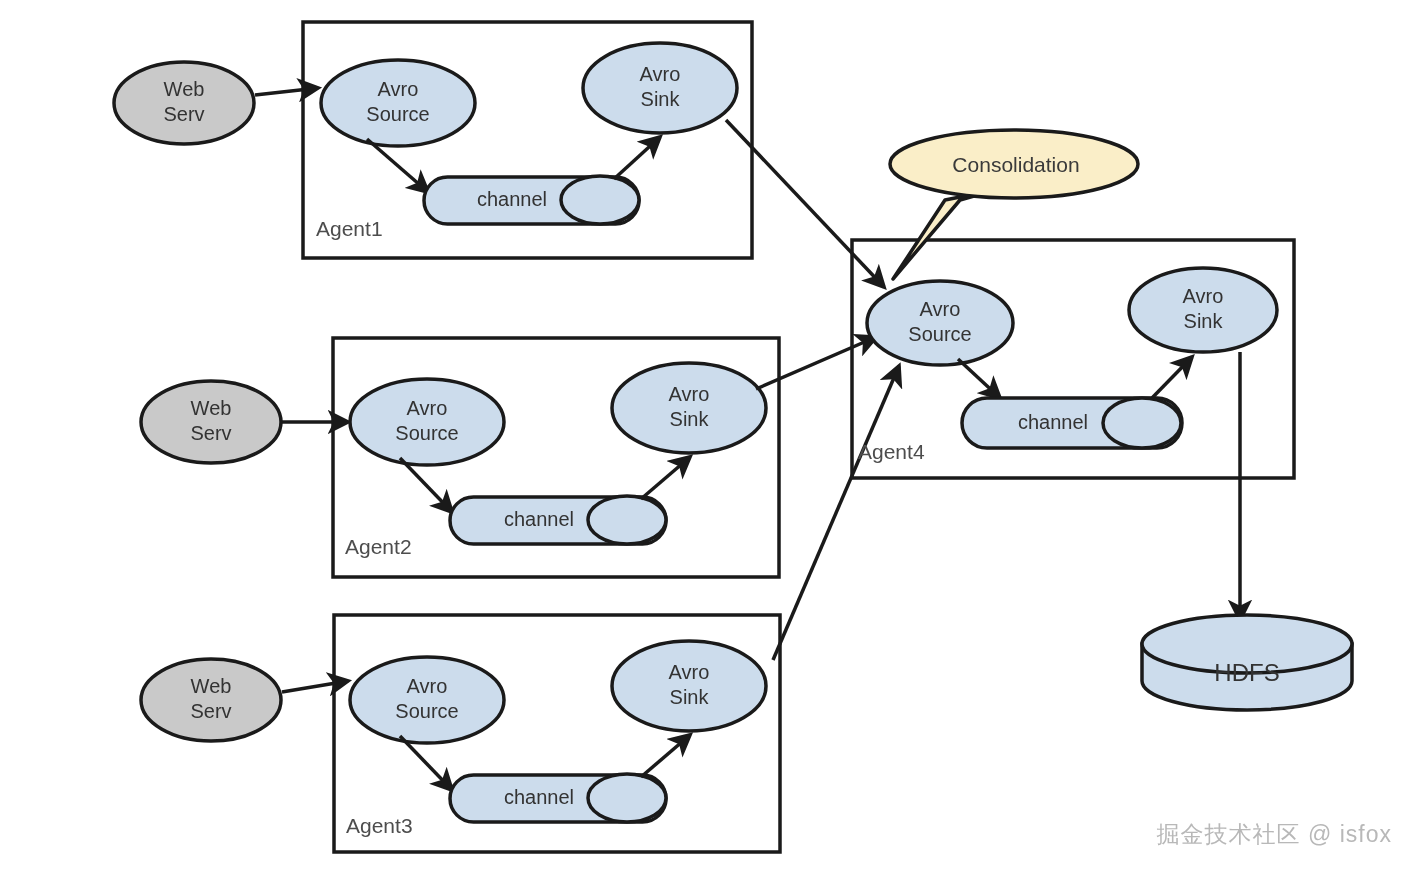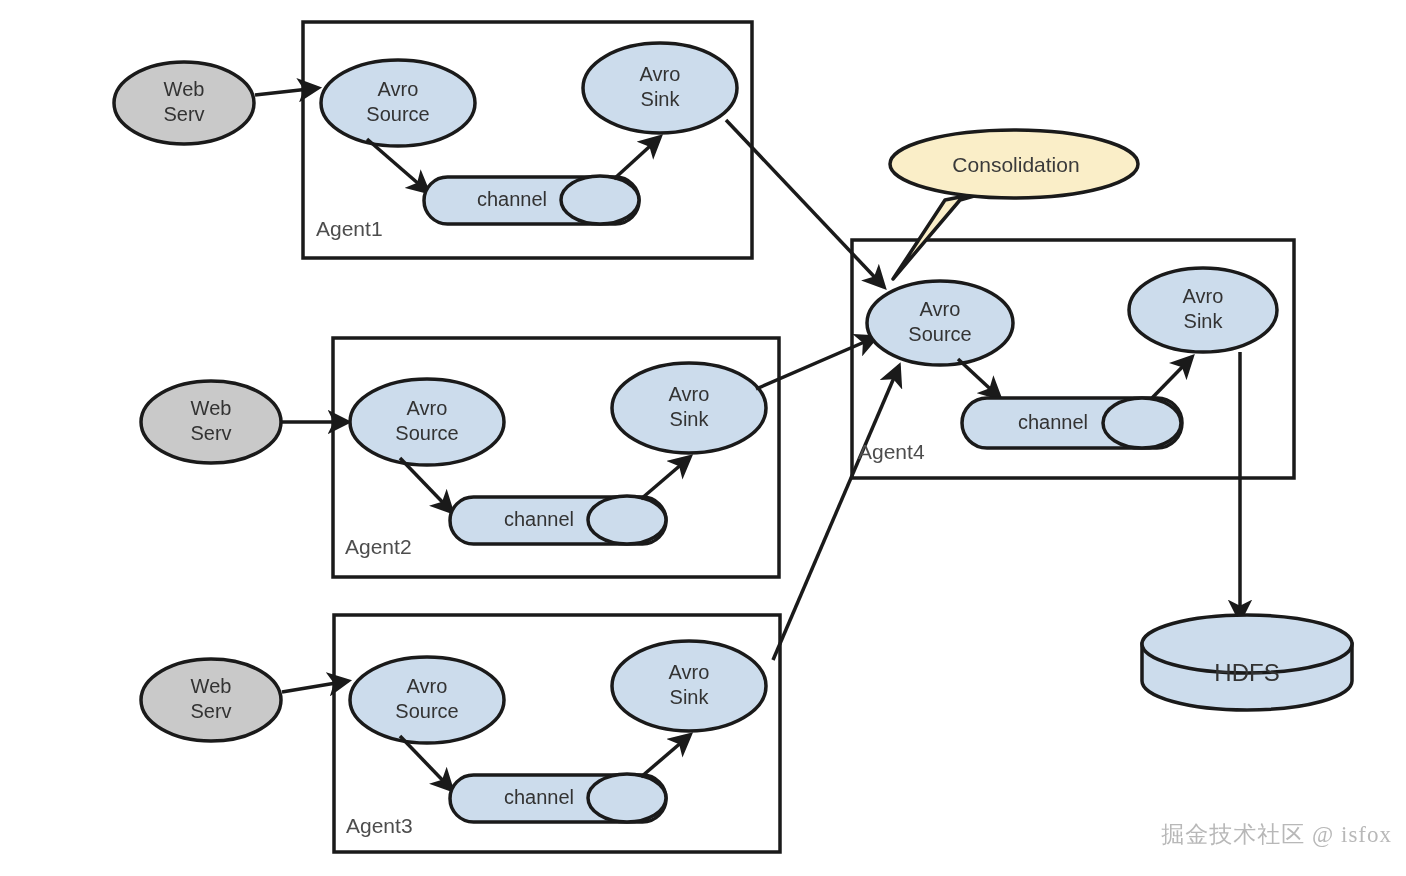--- a/index.html
+++ b/index.html
@@ -32,21 +32,21 @@
   }
   .lbl-ellipse { font-size: 20px; }
   .lbl-channel { font-size: 20px; }
   .lbl-agent   { font-size: 21px; fill: #4d4d4d; text-anchor: start; }
   .lbl-callout { font-size: 21px; fill: #3a3a3a; }
   .lbl-hdfs    { font-size: 24px; fill: #333333; }
   .watermark {
     position: absolute;
     right: 14px;
     bottom: 26px;
-    font-family: Liberation Serif, serif;
+    font-family: Liberation Sans, sans-serif;
     font-size: 23px;
     color: #b8b8b8;
     letter-spacing: 1px;
     white-space: nowrap;
     user-select: none;
   }
 </style>
 </head>
 <body>
 

